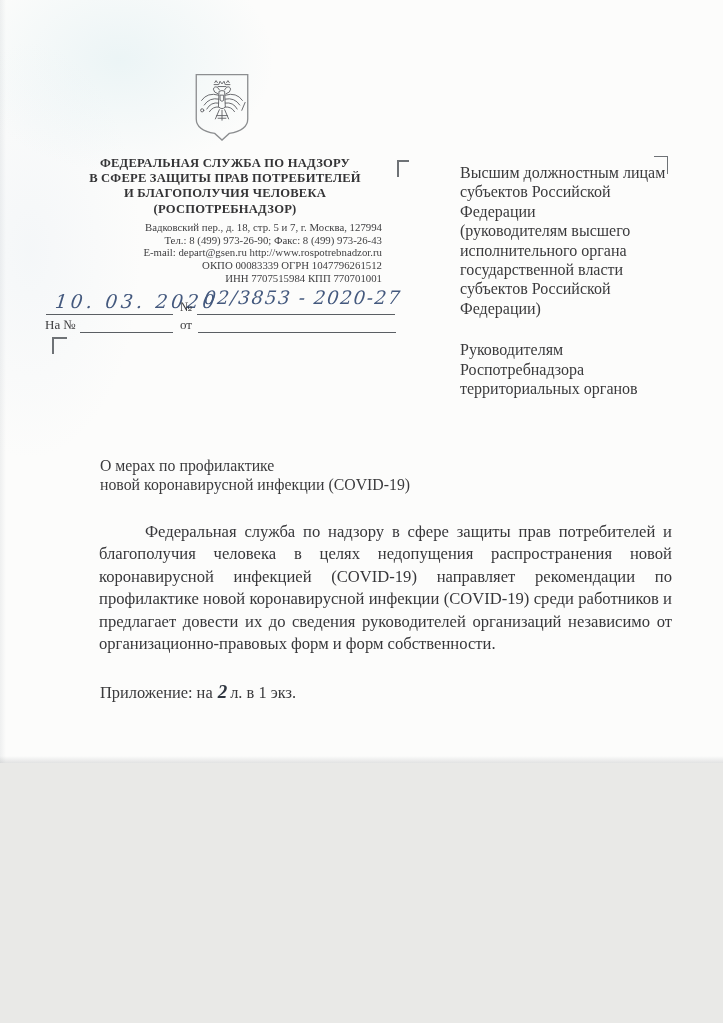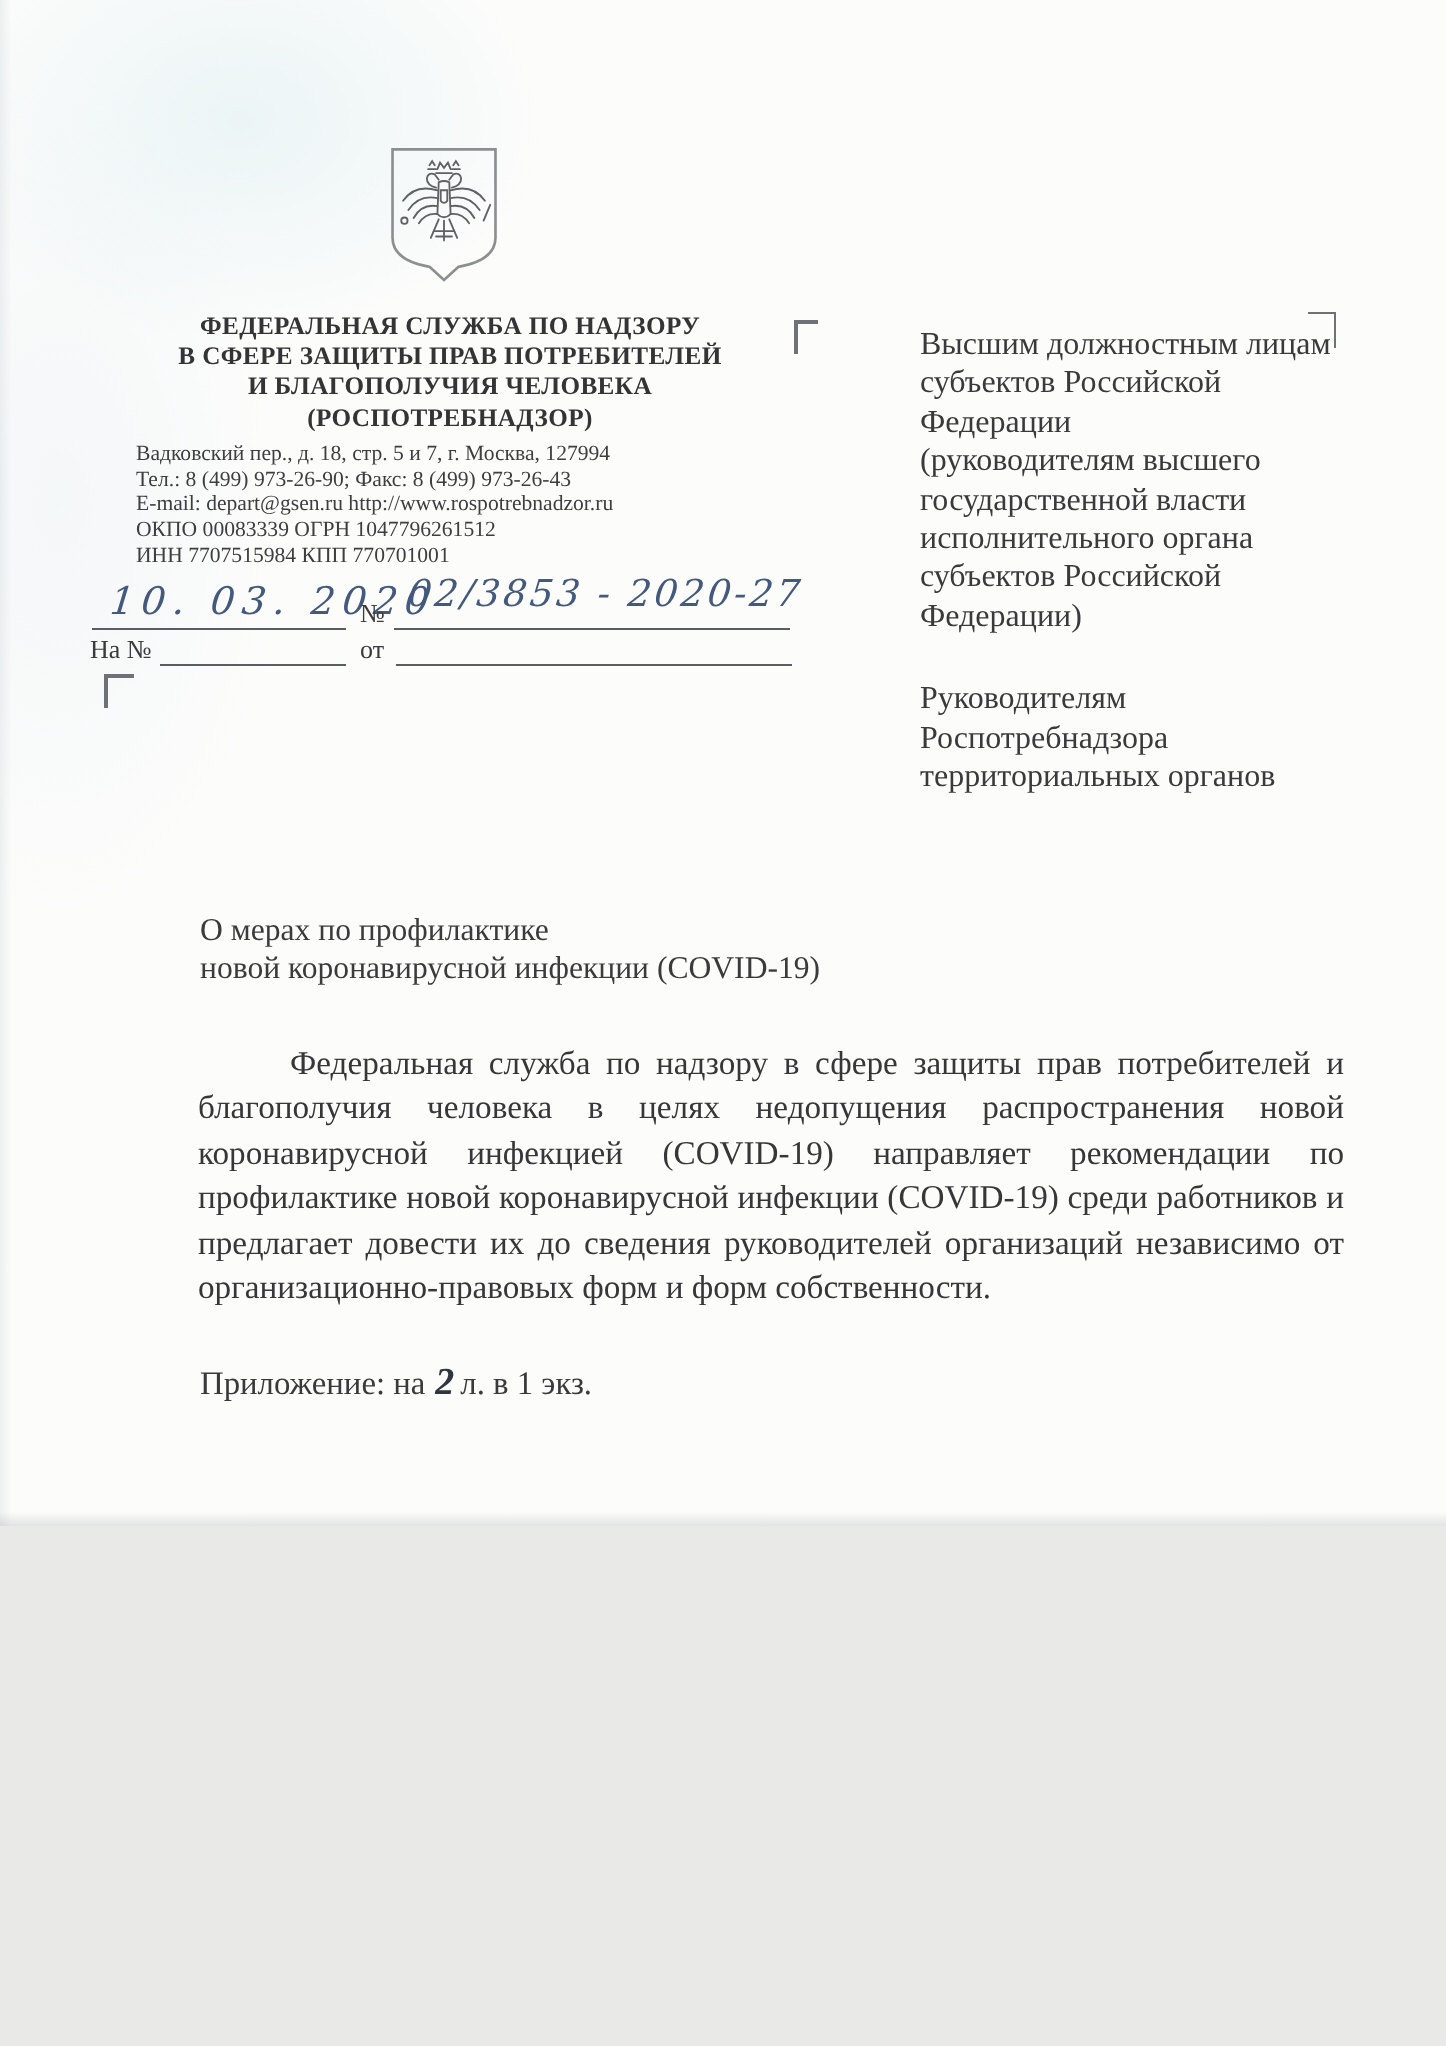--- a/index.html
+++ b/index.html
@@ -34,21 +34,21 @@
   .abs{position:absolute;}
 
   
   .emblem{left:189px;top:70px;width:66px;height:78px;}
   .emblem svg{width:100%;height:100%;}
 
   
   .org-block{left:68px;top:156px;width:314px;text-align:center;
     font-weight:bold;font-size:12.6px;line-height:15.2px;letter-spacing:.2px;color:#343436;}
   
-  .contact-block{left:68px;top:221px;width:314px;text-align:left;
+  .contact-block{left:68px;top:221px;width:314px;text-align:right;
     font-size:10.8px;line-height:12.7px;color:#3e3e40;}
 
   
   .u-line{border-bottom:1px solid #5a5e63;height:1px;}
   .hw{font-style:italic;color:var(--ink-handwriting);
       font-family:"DejaVu Serif",serif;transform:skewX(-6deg);transform-origin:left bottom;}
   .hw-date{left:54px;top:290px;font-size:19px;letter-spacing:3.5px;white-space:nowrap;}
   .hw-number{left:203px;top:287px;font-size:18.5px;letter-spacing:1.5px;white-space:nowrap;}
   .ref-underline-1{left:46px;top:313px;width:127px;}
   .ref-underline-2{left:197px;top:313px;width:198px;}
@@ -154,22 +154,22 @@
   <div class="abs mark mark-addr-tr"></div>
   <div class="abs mark mark-bottom-left"></div>
   <div class="abs mark mark-bottom-right"></div>
   <div class="abs smudge"></div>
 
   <div class="abs addressee">
     <div>Высшим должностным лицам</div>
     <div>субъектов Российской</div>
     <div>Федерации</div>
     <div>(руководителям высшего</div>
+    <div>исполнительного органа</div>
     <div>государственной власти</div>
-    <div>исполнительного органа</div>
     <div>субъектов Российской</div>
     <div>Федерации)</div>
     <div class="gap"></div>
     <div>Руководителям</div>
     <div>Роспотребнадзора</div>
     <div>территориальных органов</div>
   </div>
 
   <div class="abs subject">
     <div>О мерах по профилактике</div>

